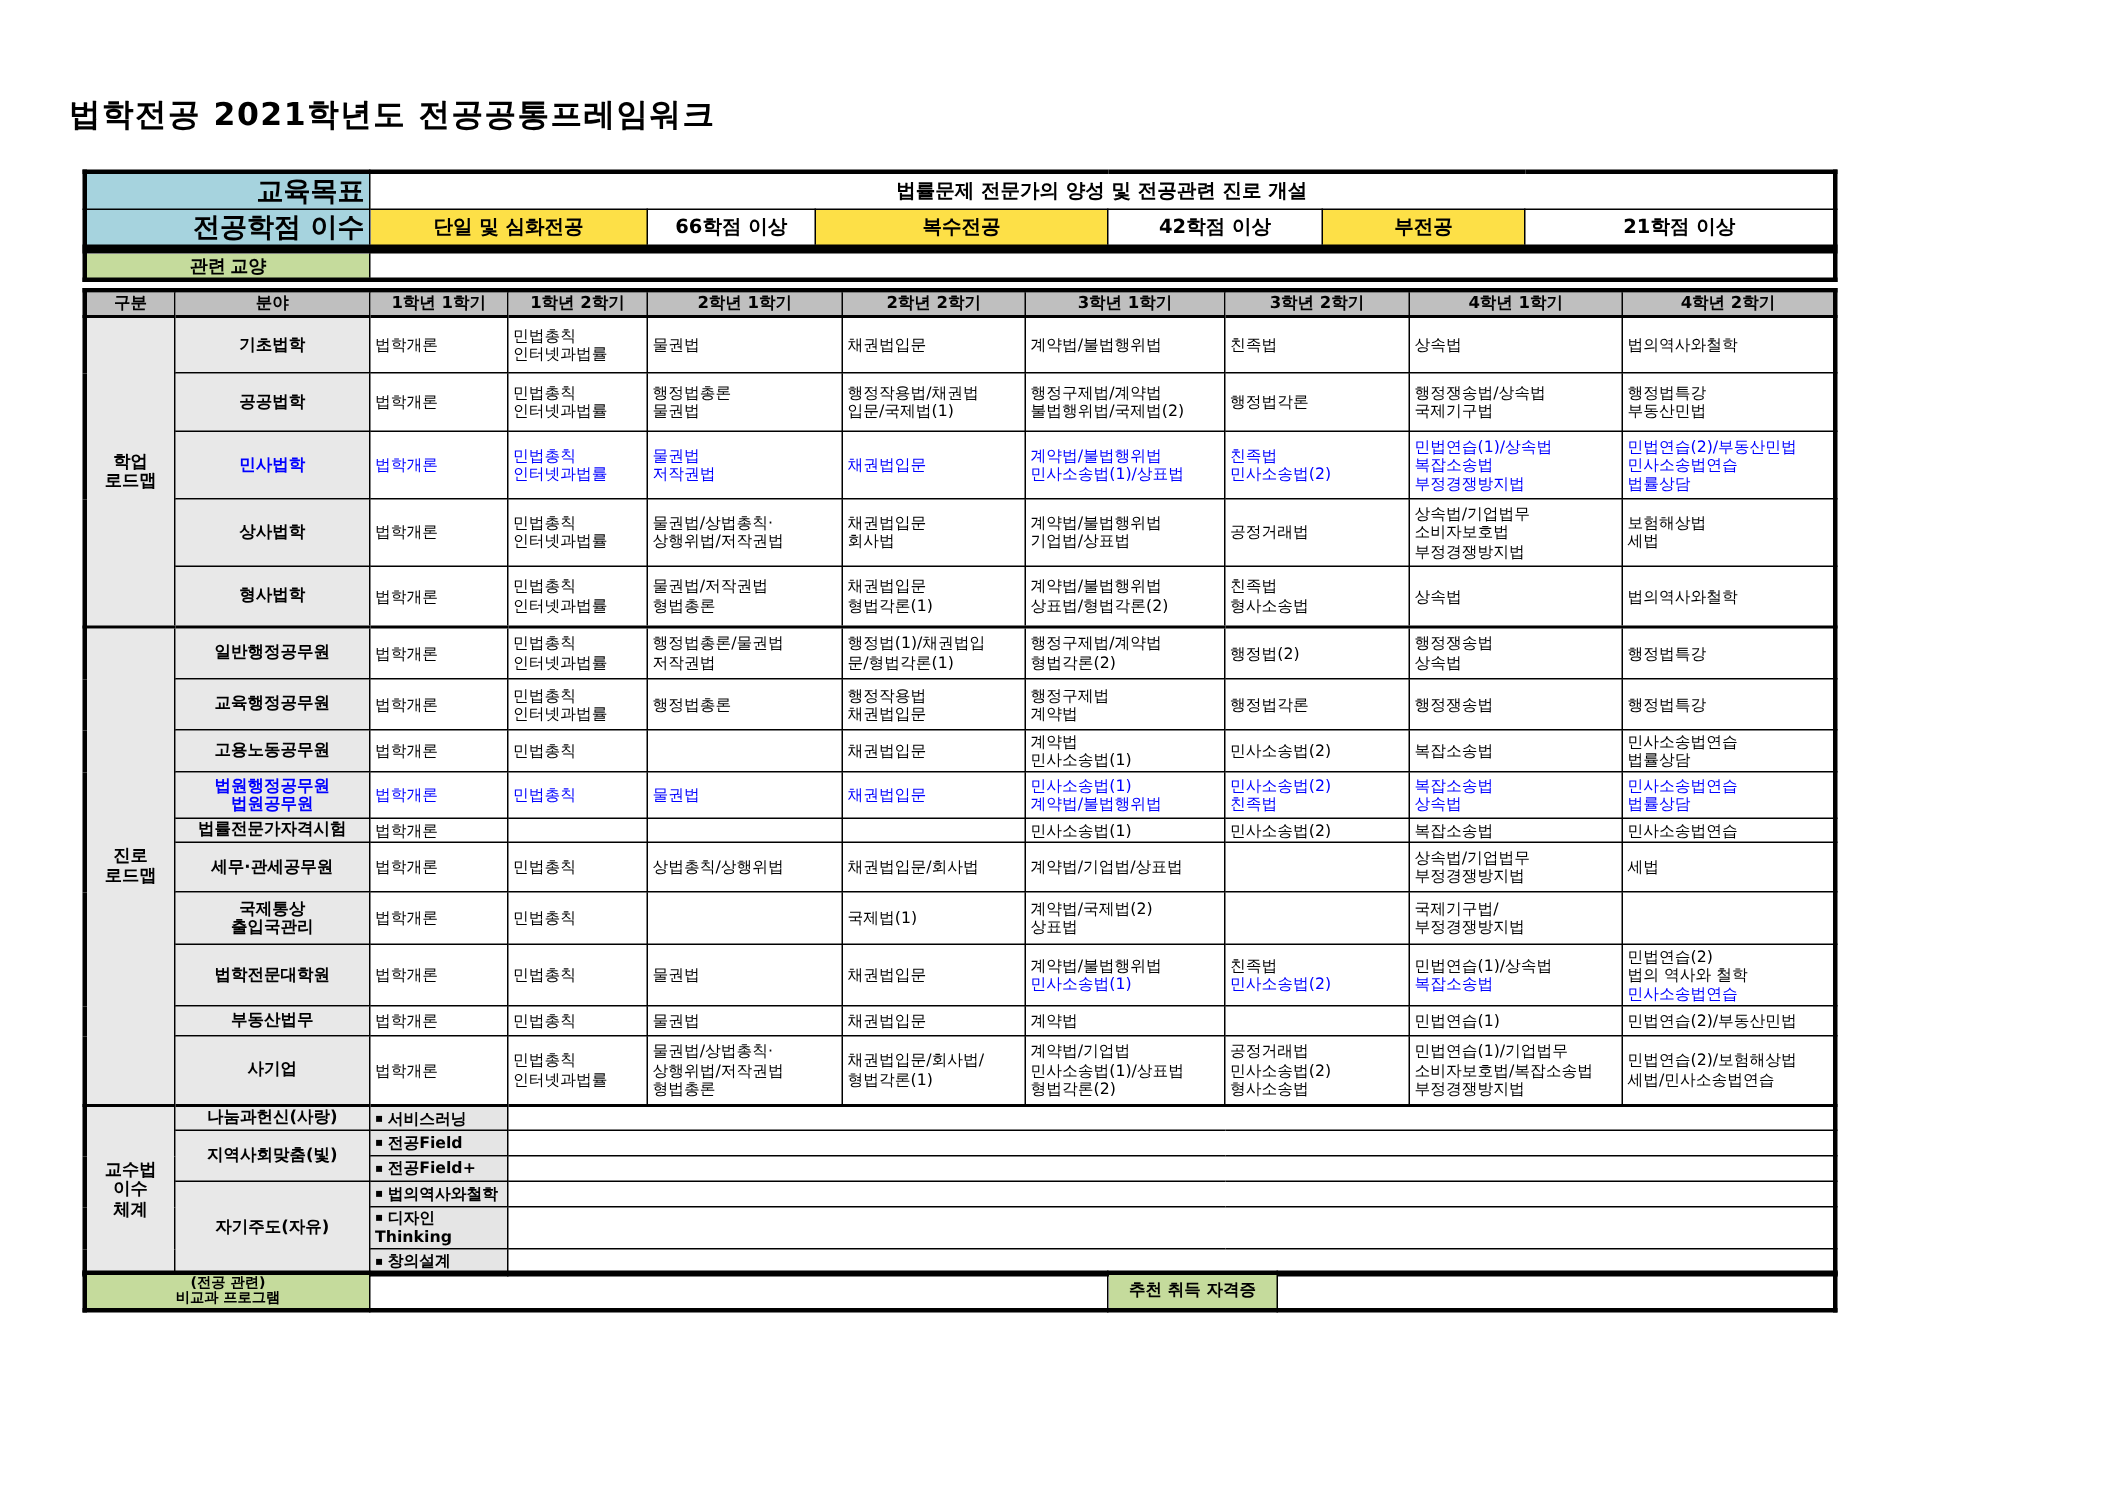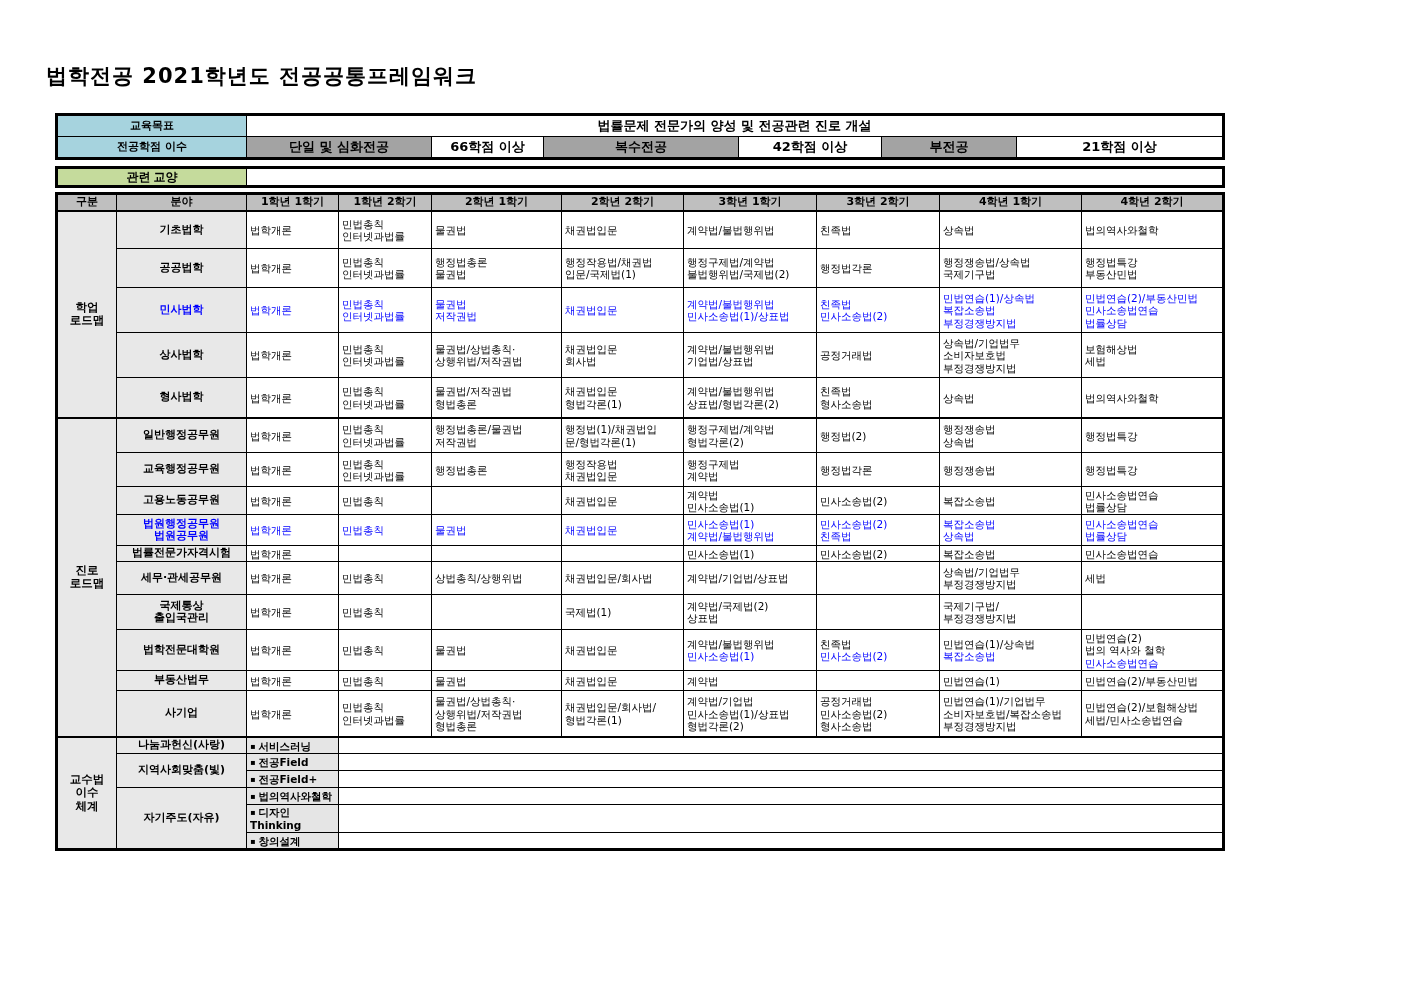--- a/index.html
+++ b/index.html
@@ -5,22 +5,22 @@
   html,body{margin:0;padding:0;background:#fff;width:1403px;height:992px;overflow:hidden;
     font-family:"DejaVu Sans","Liberation Sans",sans-serif;color:#000;}
   .abs{position:absolute;}
   #page{position:relative;width:1403px;height:992px;background:#fff;}
   #title{left:46px;top:62px;font-size:21px;font-weight:bold;letter-spacing:1px;}
   table{border-collapse:collapse;table-layout:fixed;}
   table.box{border:3px solid #000;}
   td{border:1px solid #000;padding:1px 3px;vertical-align:middle;overflow:hidden;font-size:10.5px;line-height:1.18;}
   .b{font-weight:bold;}
   .center{text-align:center;}
-  .teal{background:#a6d3de;text-align:center;font-size:11px;}
-  .shade{background:#a3a3a3;text-align:center;font-size:13px;}
+  .teal{background:#a6d3de;text-align:right;font-size:18px;}
+  .shade{background:#fde047;text-align:center;font-size:13px;}
   .wcell{background:#fff;text-align:center;font-size:13px;}
   .green{background:#c5db9c;text-align:center;}
   .hdr td{background:#bfbfbf;text-align:center;font-size:11px;border-bottom:2px solid #000;}
   td.group{background:#e8e8e8;text-align:center;font-size:11.5px;white-space:pre-line;}
   td.field{background:#e8e8e8;text-align:center;font-size:11px;white-space:pre-line;}
   td.course{background:#fff;text-align:left;}
   tr.sep td{border-top:2px solid #000;}
   .blue{color:#0000ff;}
   td.peditem{background:#e5e5e5;font-weight:bold;font-size:10.5px;text-align:left;}
   .bullet{display:inline-block;margin-right:3px;font-size:8px;vertical-align:1px;}
@@ -579,14 +579,33 @@
           <td class="peditem"><span class="bullet">▪</span><span>디자인Thinking</span></td>
           <td class="course" colspan="7"></td>
         </tr>
         <tr style="height: 17px;">
           <td class="peditem"><span class="bullet">▪</span><span>창의설계</span></td>
           <td class="course" colspan="7"></td>
         </tr>
       </tbody>
   </table>
 
+  <table id="footer" class="box abs" style="left:55px;top:847px;">
+    <colgroup>
+        <col style="width:190px">
+        <col style="width:492px">
+        <col style="width:113px">
+        <col style="width:372px">
+      </colgroup>
+    <tbody>
+        <tr style="height:22px;">
+      <td class="green ftlabel">
+        <div>(전공 관련)</div>
+        <div>비교과 프로그램</div>
+      </td>
+      <td></td>
+      <td class="green b">추천 취득 자격증</td>
+      <td></td>
+    </tr>
+  </tbody>
+    </table>
 
 </div>
 
 </body></html>

